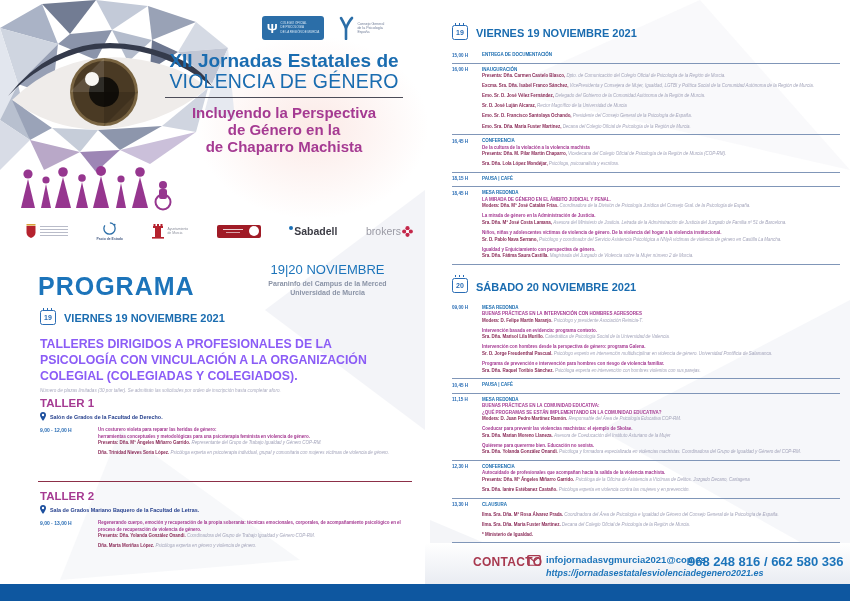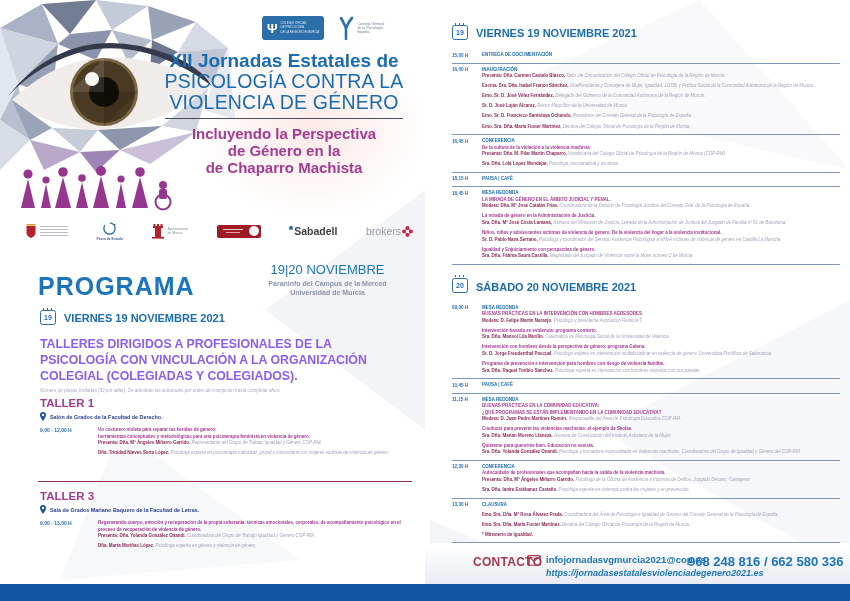--- a/index.html
+++ b/index.html
@@ -166,21 +166,20 @@
       <span class="txt">
         <span>Consejo General</span>
         <span>de la Psicología</span>
         <span>España</span>
       </span>
     </div>
   </div>
 
   <div class="lp-title">
     <div class="t1">XII Jornadas Estatales de</div>
-    <div class="t2">PSICOLOGÍA CONTRA LA</div>
     <div class="t2">VIOLENCIA DE GÉNERO</div>
     <hr>
     <div class="st">Incluyendo la Perspectiva</div>
     <div class="st">de Género en la</div>
     <div class="st">de Chaparro Machista</div>
   </div>
 
   <div class="sponsors">
     <div class="sponsor">
       <svg width="13" height="15" viewBox="0 0 13 15">
@@ -279,21 +278,21 @@
           <div class="row"><span class="seg-t">herramientas conceptuales y metodológicas para una psicoterapia feminista en violencia de género.</span></div>
           <div class="row"><span class="seg-n">Presenta: Dña. Mª Ángeles Miñarro Garrido. </span><span class="seg-d">Representante del Grupo de Trabajo Igualdad y Género COP-RM.</span></div>
           <div class="row gap"><span class="seg-n">Dña. Trinidad Nieves Soria López. </span><span class="seg-d">Psicóloga experta en psicoterapia individual, grupal y comunitaria con mujeres víctimas de violencia de género.</span></div>
         </div>
     </div>
   </div>
 
   <div class="divider-maroon"></div>
 
   <div class="taller" style="top:490px;">
-    <div class="taller-label">TALLER 3</div>
+    <div class="taller-label">TALLER 2</div>
     <div class="taller-loc">
       <svg width="6" height="9" viewBox="0 0 6 9">
         <path d="M3,0 C4.8,0 6,1.3 6,3 C6,5.2 3,9 3,9 C3,9 0,5.2 0,3 C0,1.3 1.2,0 3,0 Z" fill="#1d4f9e"></path>
           <circle cx="3" cy="3" r="1.2" fill="#fff"></circle>
       </svg>
       <span>Sala de Grados Mariano Baquero de la Facultad de Letras.</span>
     </div>
     <div class="taller-entry">
       <div class="time">9,00 - 13,00 H</div>
       <div class="content">

